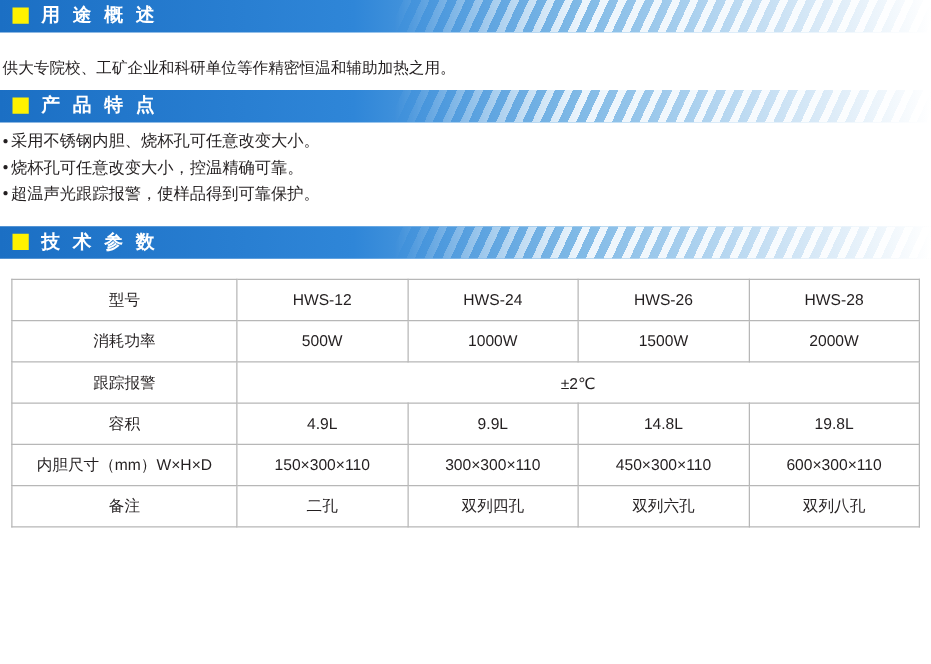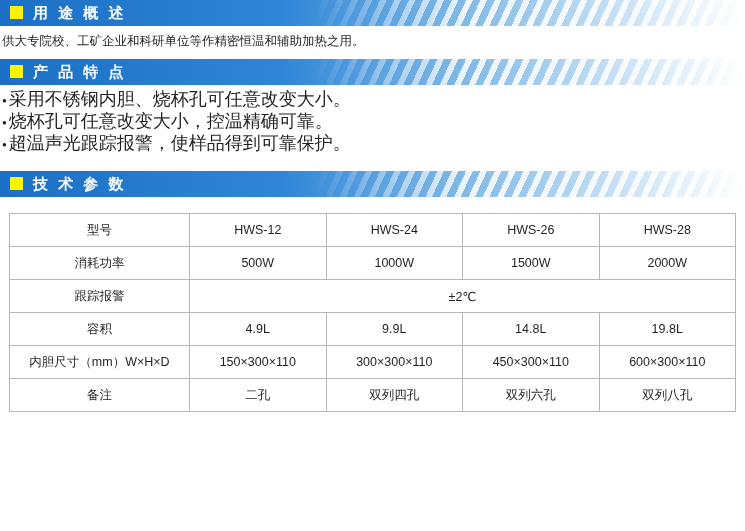--- a/index.html
+++ b/index.html
@@ -61,28 +61,29 @@
     letter-spacing: 3px;
     color: #ffffff;
     line-height: 20px;
   }
 
   .bodytext {
     font-size: 12.5px;
     line-height: 20px;
     color: #231f20;
     padding: 5px 0 0 2px;
+    margin-top: 13px;
   }
   .bullets {
     margin: 0;
     padding: 4px 0 0 2px;
     list-style: none;
   }
   .bullets li {
-    font-size: 18px;
+    font-size: 13px;
     line-height: 21px;
     color: #231f20;
   }
   .bullets li::before {
     content: "●";
     font-size: 8px;
     vertical-align: 2px;
     margin-right: 2px;
     color: #231f20;
   }

